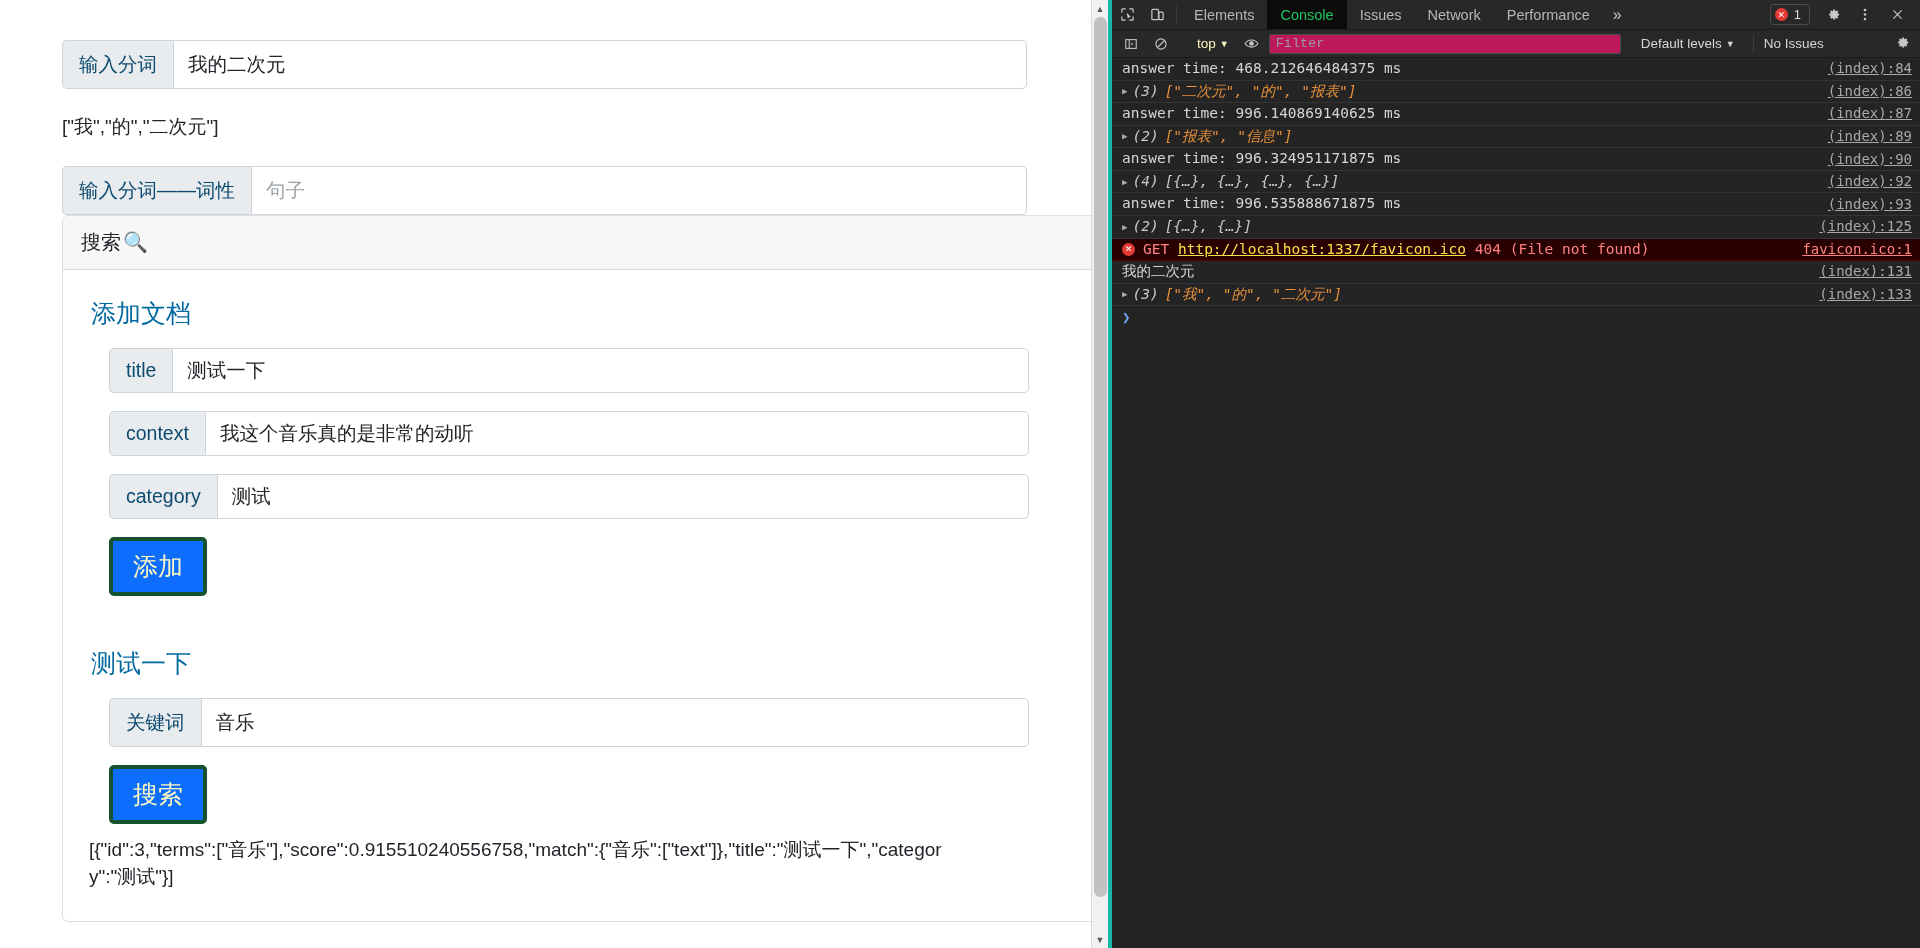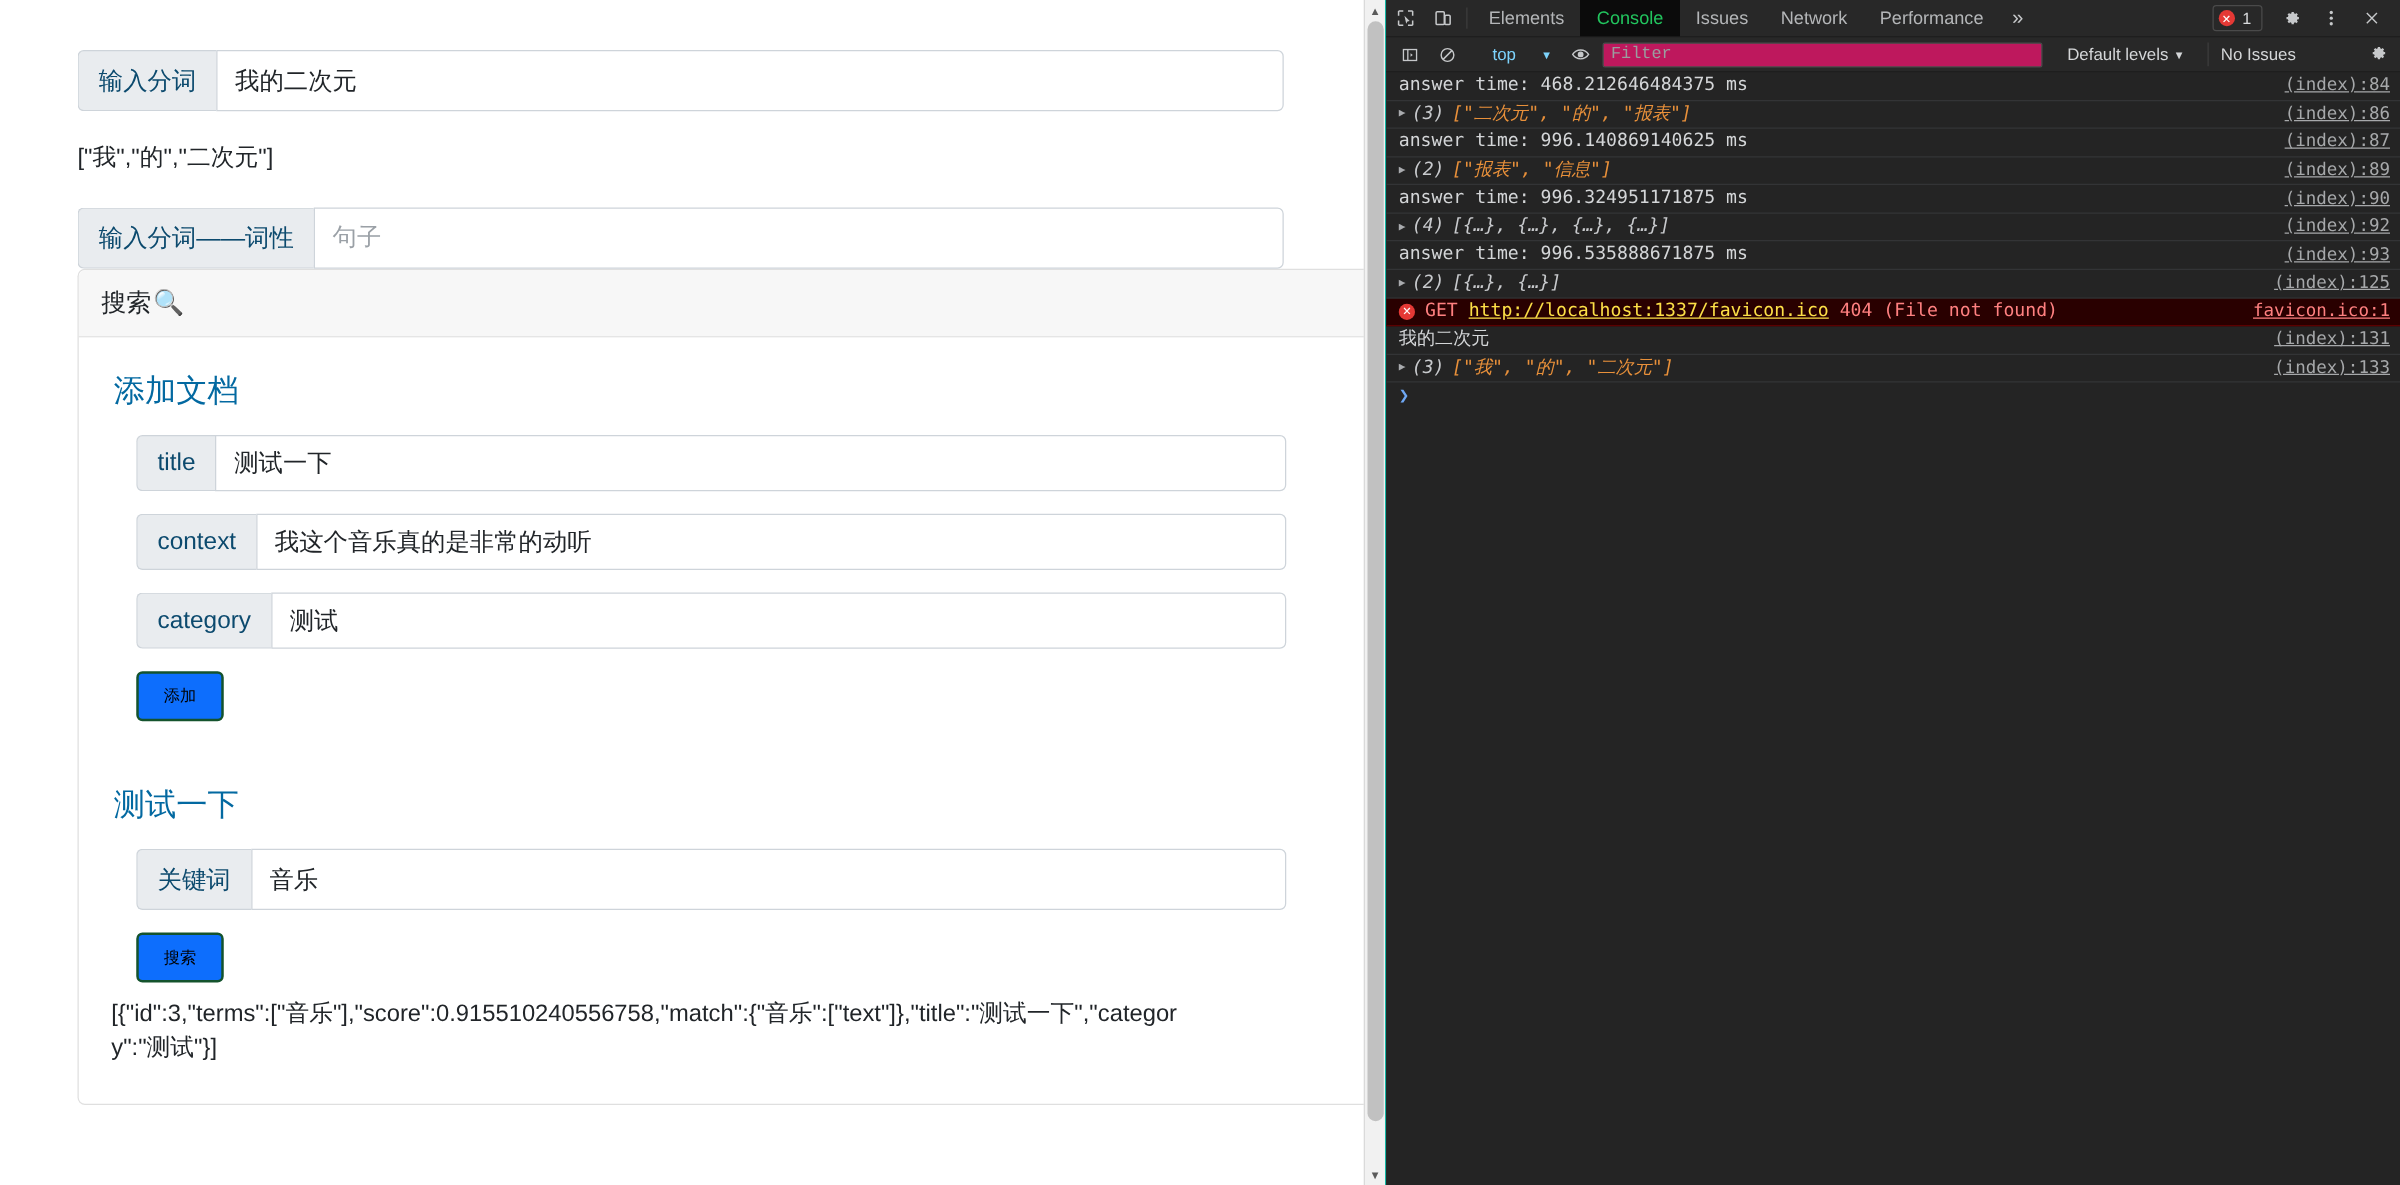--- a/index.html
+++ b/index.html
@@ -85,23 +85,23 @@
     font-size: 25px;
     color: #0369a1;
     margin: 6px 0 20px 4px;
     font-weight: 400;
     line-height: 1.2;
   }
   .card-body .input-group { width: 920px; margin-left: 22px; margin-bottom: 18px; }
   .btn {
     display: inline-block;
     background: #0d6efd;
-    border: 2px solid #14532d;
-    color: #000000;
-    font-size: 13px;
+    border: 4px solid #14532d;
+    color: #fef9c3;
+    font-size: 25px;
     padding: 9px 20px;
     border-radius: 5px;
     cursor: pointer;
     font-family: inherit;
     margin-left: 22px;
   }
   .result-text {
     margin: 12px 0 0 2px;
     font-size: 19px;
     color: #212529;
@@ -134,21 +134,21 @@
   }
 
   
   #devtools {
     width: 812px; height: 948px;
     background: #242424;
     color: #e8eaed;
     font-size: 12px;
     display: flex;
     flex-direction: column;
-    border-left: 1px solid #14b8a6;
+    border-left: 4px solid #14b8a6;
     position: relative;
   }
   #dt-tabbar {
     height: 30px;
     background: #282828;
     display: flex;
     align-items: stretch;
     border-bottom: 1px solid #1b1b1b;
     flex: none;
   }
@@ -211,22 +211,22 @@
     padding: 0 6px;
     gap: 4px;
     flex: none;
   }
   .fb-btn {
     width: 26px; height: 22px;
     display: flex; align-items: center; justify-content: center;
     color: #c6c8ca; cursor: pointer;
   }
   .fb-ctx {
-    display: flex; align-items: center; gap: 20px;
-    color: #7dd3fc; font-size: 13.5px; padding: 0 6px; cursor: pointer;
+    display: flex; align-items: center; gap: 4px;
+    color: #fef9c3; font-size: 13.5px; padding: 0 6px; cursor: pointer;
   }
   .fb-filter {
     flex: 1;
     max-width: 352px;
     height: 20px;
     background: #be185d;
     border: 1px solid #4b4b4b;
     border-radius: 2px;
     color: #cfd1d3;
     font-size: 13.5px;

